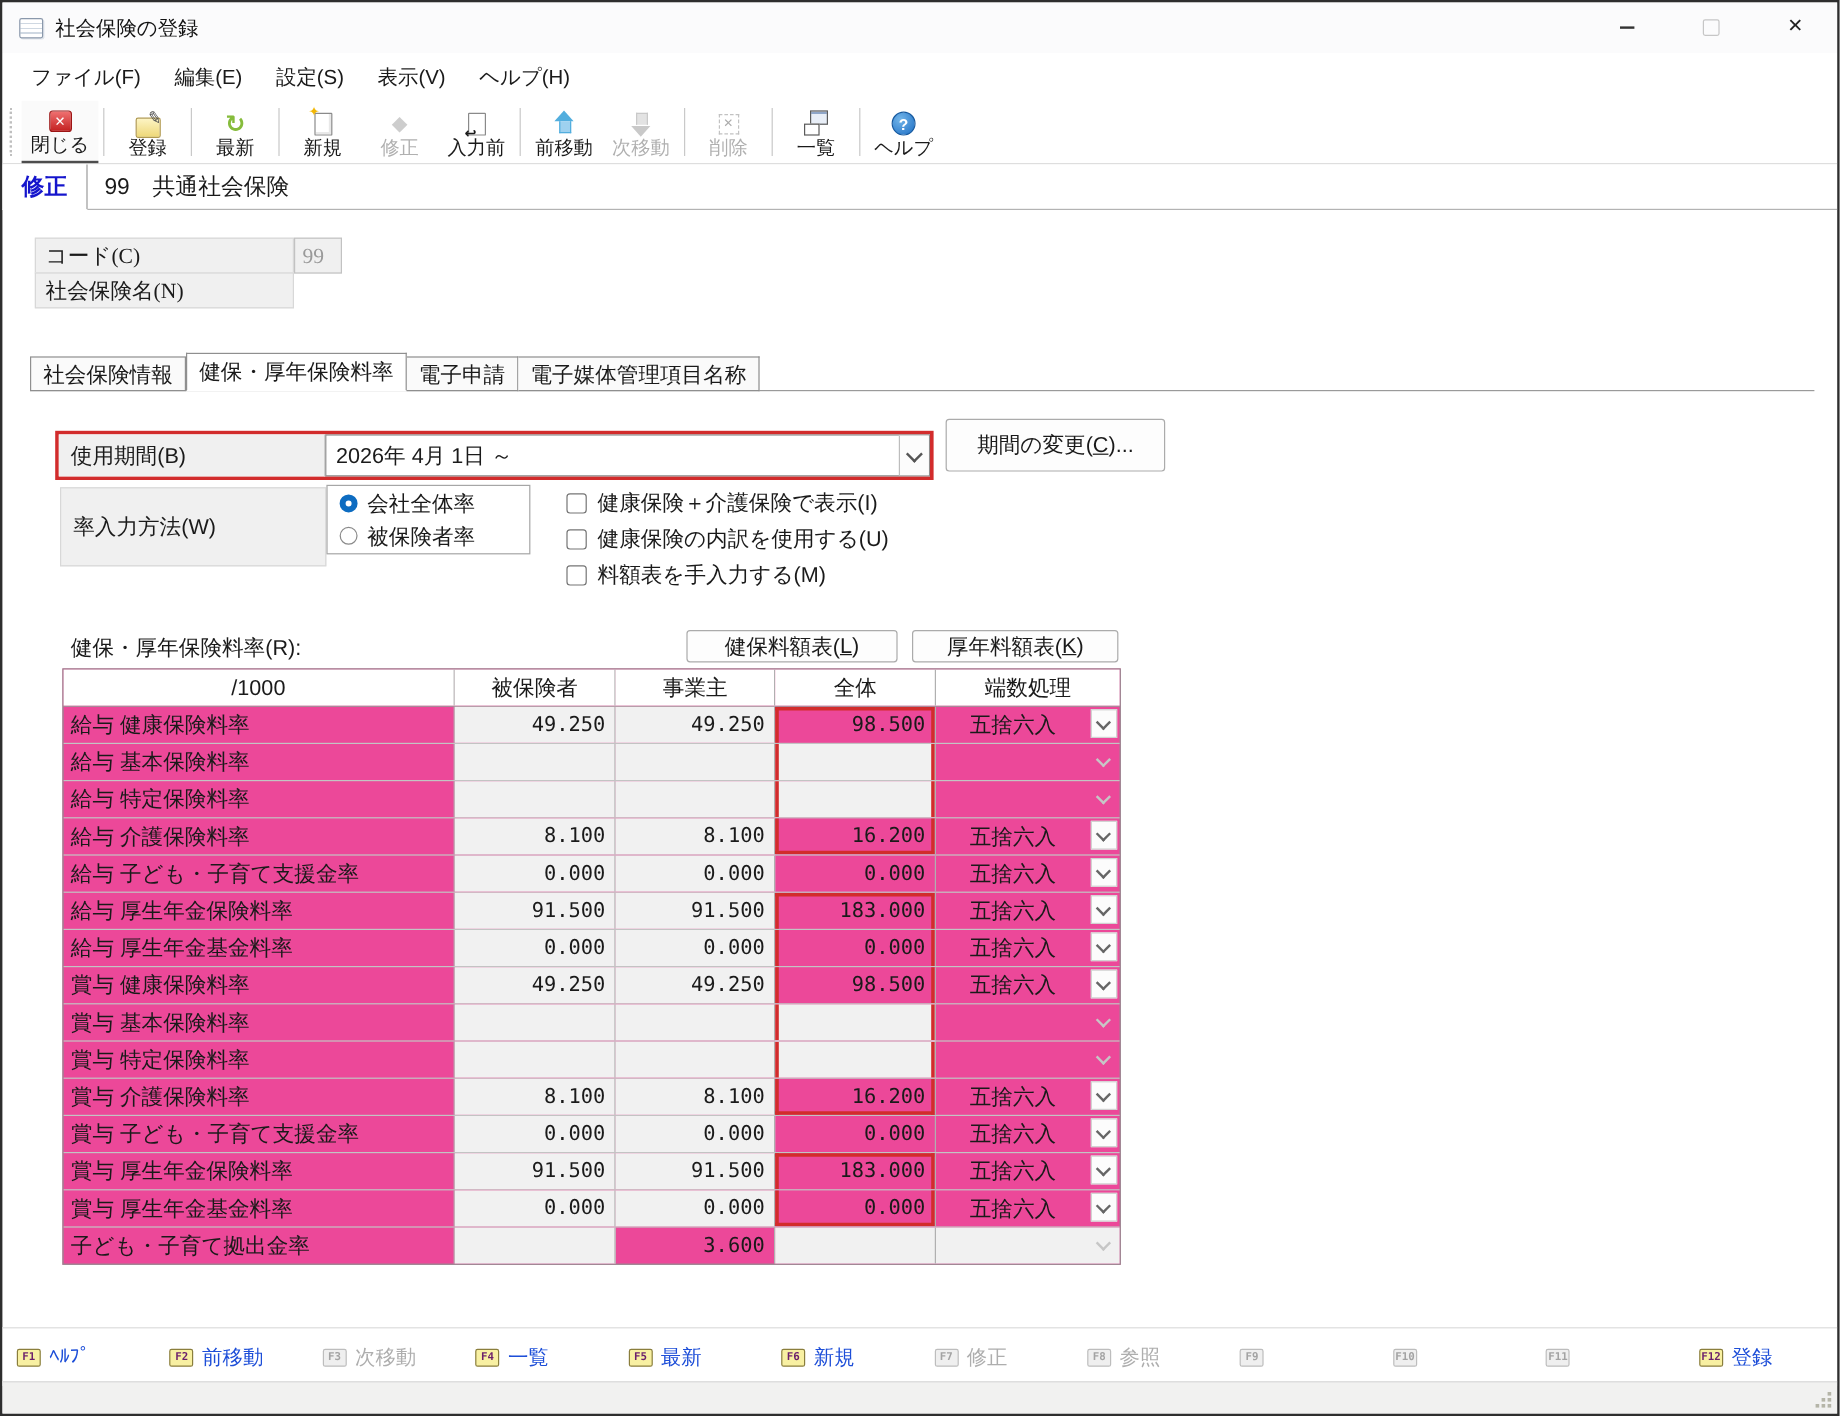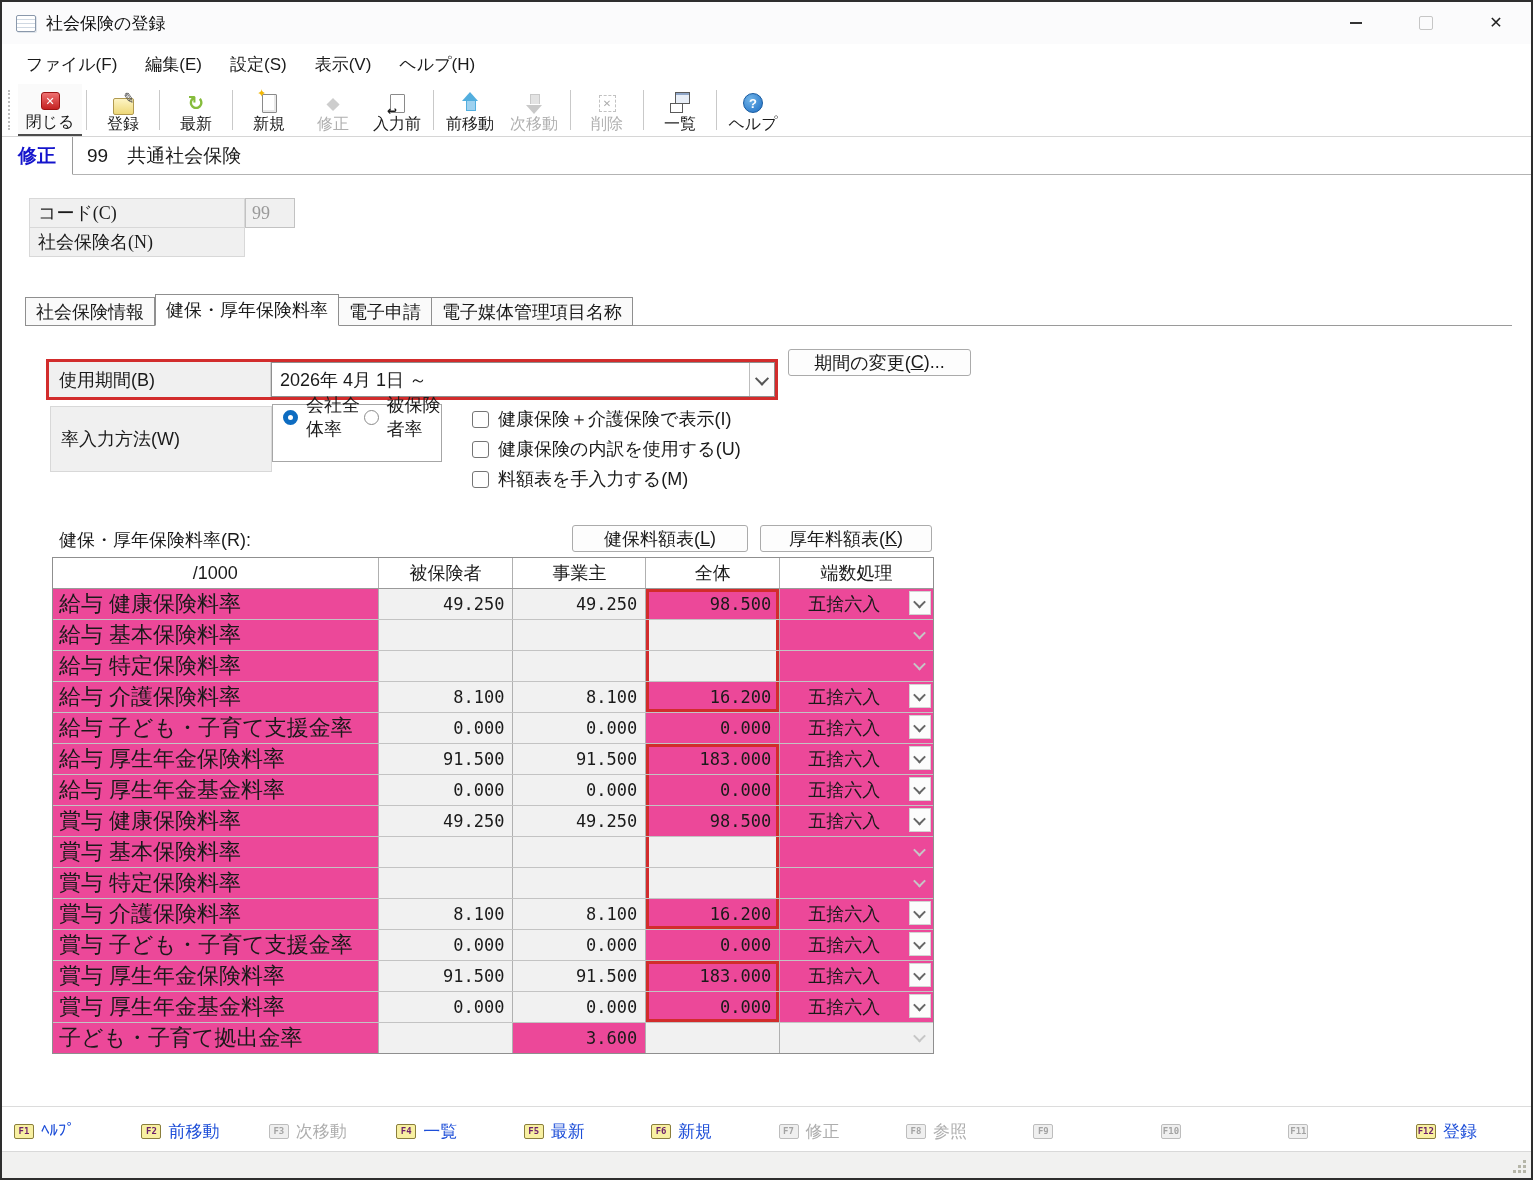--- a/index.html
+++ b/index.html
@@ -54,61 +54,61 @@
   
   .modebar{position:absolute;top:135px;left:0;right:0;height:37px;display:flex;align-items:stretch;border-bottom:1px solid #b3b3b3;background:#fff;}
   .mode-tab{display:flex;align-items:center;padding:0 16px;background:#fff;border-right:1px solid #9a9a9a;margin-bottom:-1px;border-bottom:1px solid #fff;
     color:#1414cc;font-size:19px;font-weight:bold;}
   .record-label{display:flex;align-items:center;margin-left:14px;font-size:19px;}
   
   .form-area{position:absolute;top:197px;left:27px;font-family:Liberation Serif, serif;}
   .form-row{display:flex;height:30px;margin-top:-1px;}
   .form-label{width:216px;box-sizing:border-box;background:#f0f0f0;border:1px solid #d8d8d8;display:flex;align-items:center;padding-left:8px;font-size:18px;}
   .form-value{box-sizing:border-box;border:1px solid #c2c2c2;display:flex;align-items:center;padding-left:6px;font-size:18px;margin-left:0px;}
-  .v-code{width:50px;background:#f0f0f0;color:#9a9a9a;}
+  .v-code{width:40px;background:#f0f0f0;color:#9a9a9a;}
   .v-name{width:246px;background:#fff;}
   
   .tabs{position:absolute;top:292px;left:23px;display:flex;align-items:flex-end;z-index:2;}
   .tab{box-sizing:border-box;height:29px;display:flex;align-items:center;padding:0 10px;font-size:18px;
     background:#fafafa;border:1px solid #8f8f8f;border-left:none;}
   .tab:first-child{border-left:1px solid #8f8f8f;}
   .tab.active{height:32px;background:#fff;border-bottom:1px solid #fff;position:relative;z-index:3;border-left:1px solid #8f8f8f;}
   .tab-line{position:absolute;top:323px;left:23px;width:1487px;border-top:1px solid #9a9a9a;z-index:1;}
   
   .period-box{position:absolute;top:339px;left:44px;width:732px;height:41px;box-sizing:border-box;border:3px solid #d22c2c;display:flex;background:#fff;margin-top:18px;}
   .period-label{width:222px;background:#f0f0f0;border-right:1px solid #cfcfcf;display:flex;align-items:center;padding-left:10px;font-size:18px;box-sizing:border-box;}
   .period-combo{flex:1;display:flex;align-items:center;border:1px solid #8f8f8f;margin:0;box-sizing:border-box;}
   .period-value{flex:1;padding-left:8px;font-size:18px;}
   .combo-btn{width:24px;align-self:stretch;border-left:1px solid #bdbdbd;background:#fcfcfc;display:flex;align-items:center;justify-content:center;}
   .chev{width:8px;height:8px;border-right:2px solid #555;border-bottom:2px solid #555;transform:rotate(45deg) translate(-1px,-1px);}
   .btn{box-sizing:border-box;border:1px solid #ababab;border-radius:3px;background:#fdfdfd;display:flex;align-items:center;justify-content:center;font-size:18px;}
-  .change-btn{position:absolute;top:347px;left:786px;width:183px;height:27px;}
+  .change-btn{position:absolute;top:347px;left:786px;width:183px;height:44px;}
   .u{text-decoration:underline;}
   
   .method-label{position:absolute;top:404px;left:48px;width:222px;height:66px;box-sizing:border-box;background:#f0f0f0;border:1px solid #d8d8d8;
     display:flex;align-items:center;padding-left:10px;font-size:18px;}
   .radio-panel{position:absolute;top:402px;left:270px;width:170px;height:58px;box-sizing:border-box;border:1px solid #a6a6a6;background:#fff;
-    display:flex;flex-direction:row;justify-content:center;padding-left:10px;gap:3px;}
+    display:flex;flex-direction:column;justify-content:center;padding-left:10px;gap:3px;}
   .radio-row{display:flex;align-items:center;gap:8px;font-size:18px;height:24px;}
   .radio{width:15px;height:15px;border-radius:50%;box-sizing:border-box;background:#fff;border:1px solid #8a8a8a;flex:none;}
   .radio.sel{border:5px solid #0d6cc1;}
   .checks{position:absolute;top:402px;left:470px;}
   .check-row{display:flex;align-items:center;gap:9px;height:30px;font-size:18px;}
   .checkbox{width:17px;height:17px;box-sizing:border-box;border:1px solid #757575;border-radius:3px;background:#fff;flex:none;}
   
   .caption{position:absolute;top:526px;left:57px;font-size:18px;}
   .kenpo-btn{position:absolute;top:523px;left:570px;width:176px;height:27px;}
   .kounen-btn{position:absolute;top:523px;left:758px;width:172px;height:27px;}
   
   .rate-table{position:absolute;top:555px;left:50px;width:882px;box-sizing:border-box;border:1px solid #8f8f8f;background:#ec4899;}
   .tr{display:flex;height:30px;border-bottom:1px solid #c3c3c3;}
   .tr:last-child{border-bottom:none;}
   .td{box-sizing:border-box;border-right:1px solid #b0b0b0;display:flex;align-items:center;overflow:hidden;}
   .td:last-child{border-right:none;}
-  .c0{width:326px;padding-left:6px;font-size:22px;}
+  .c0{width:326px;padding-left:6px;font-size:18px;}
   .c1{width:135px;}
   .c2{width:133px;}
   .c3{width:134px;}
   .c4{width:153px;padding-left:20px;}
   .tr.head .td{justify-content:center;font-size:18px;padding:0;background:#fff;}
   .tr.head{border-bottom:1px solid #9a9a9a;}
   .num{justify-content:flex-end;padding-right:8px;font-family:"DejaVu Sans Mono",monospace;font-size:17px;}
   .g{background:#f1f1f1;}
   .rnd-wrap{display:flex;width:100%;height:100%;}
   .rnd-text{flex:1;display:flex;align-items:center;padding-left:8px;font-size:18px;}

